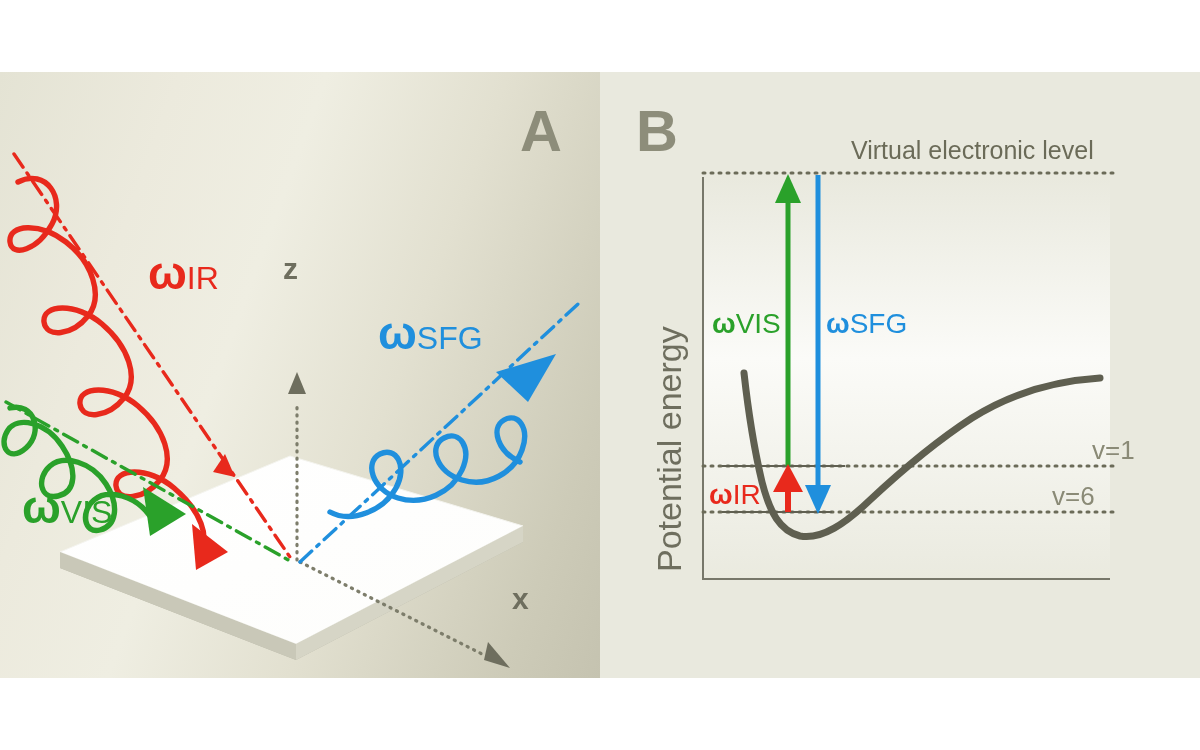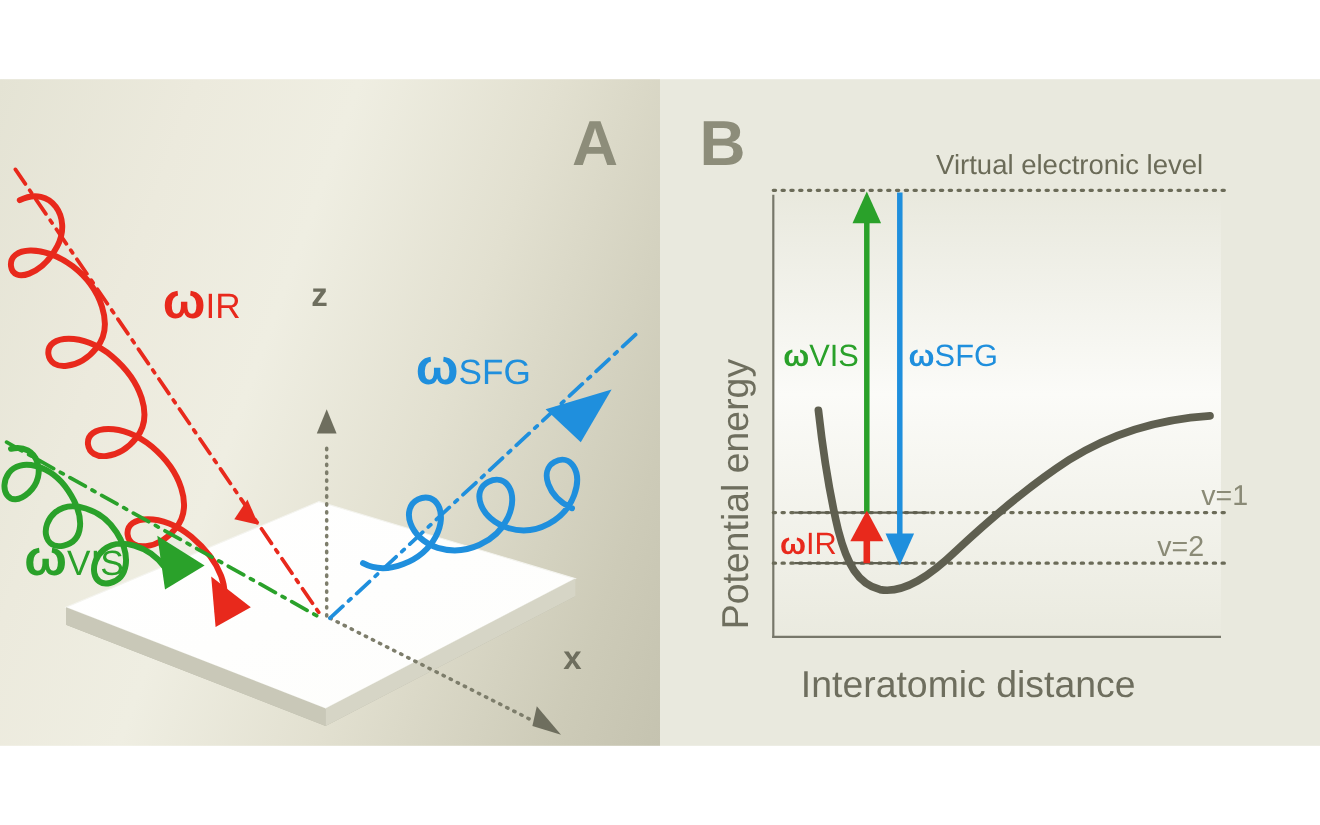--- a/index.html
+++ b/index.html
@@ -168,20 +168,19 @@
 
       <div class="wlabelB" style="left:226px;top:238px;color:#1f8fdd;">
         <span class="om">ω</span><span class="sub">SFG</span>
       </div>
 
       <div class="wlabelB" style="left:109px;top:409px;color:#e8291c;">
         <span class="om">ω</span><span class="sub">IR</span>
       </div>
 
       <div class="vlabel" style="left:452px;top:365px;margin-left:40px;">v=1</div>
-      <div class="vlabel" style="left:452px;top:411px;">v=2</div>
+      <div class="vlabel" style="left:452px;top:411px;">v=6</div>
 
       <div class="axtitle" id="yaxistitle" style="left:52px;top:500px;">Potential energy</div>
-      <div class="axtitle" style="left:128px;top:534px;">Interatomic distance</div>
     </div>
 
   </div>
 </div>
 
 </body></html>

